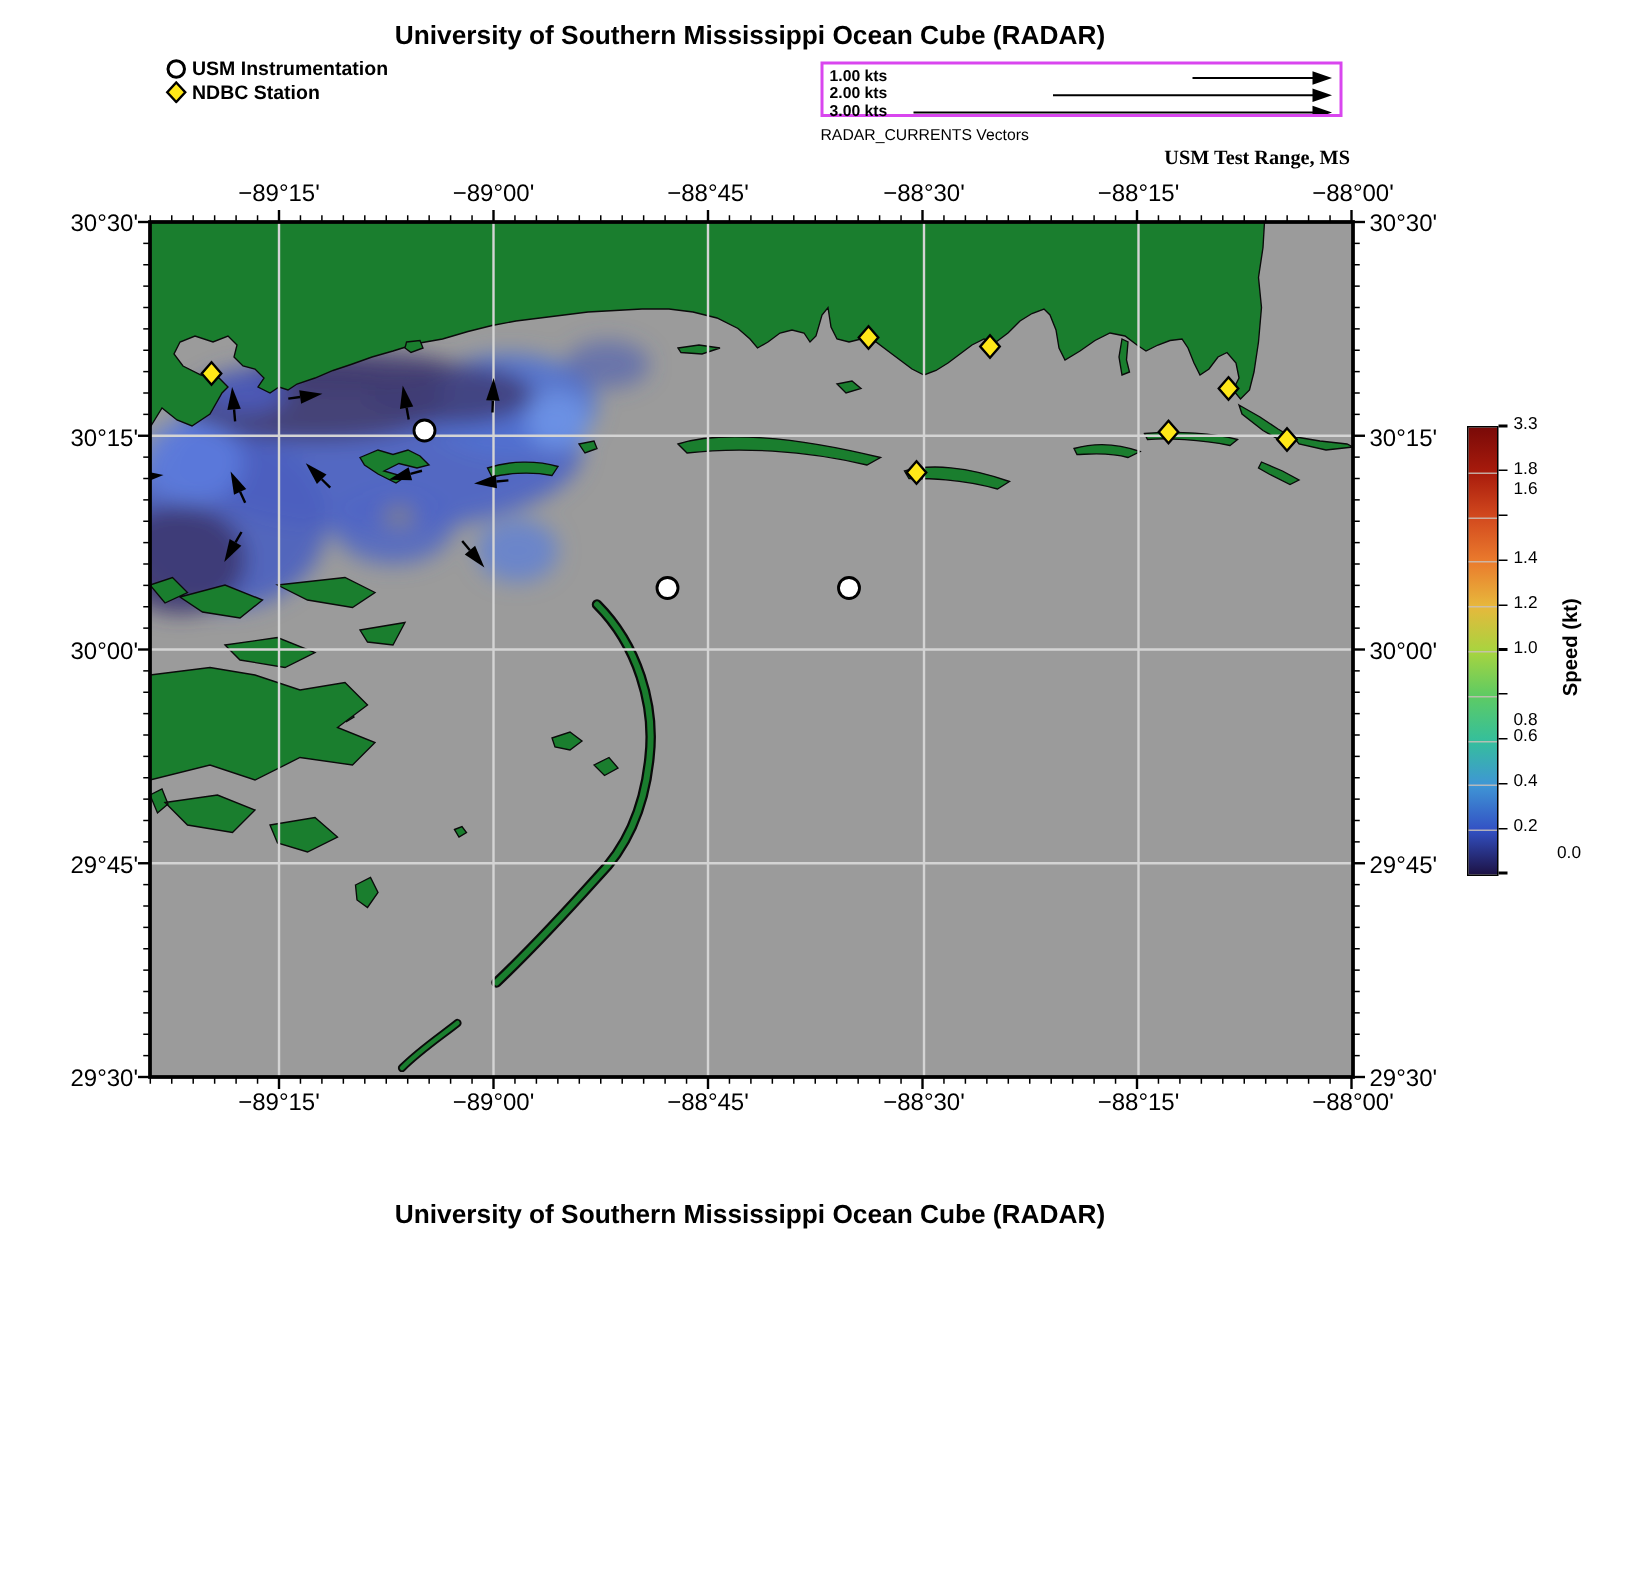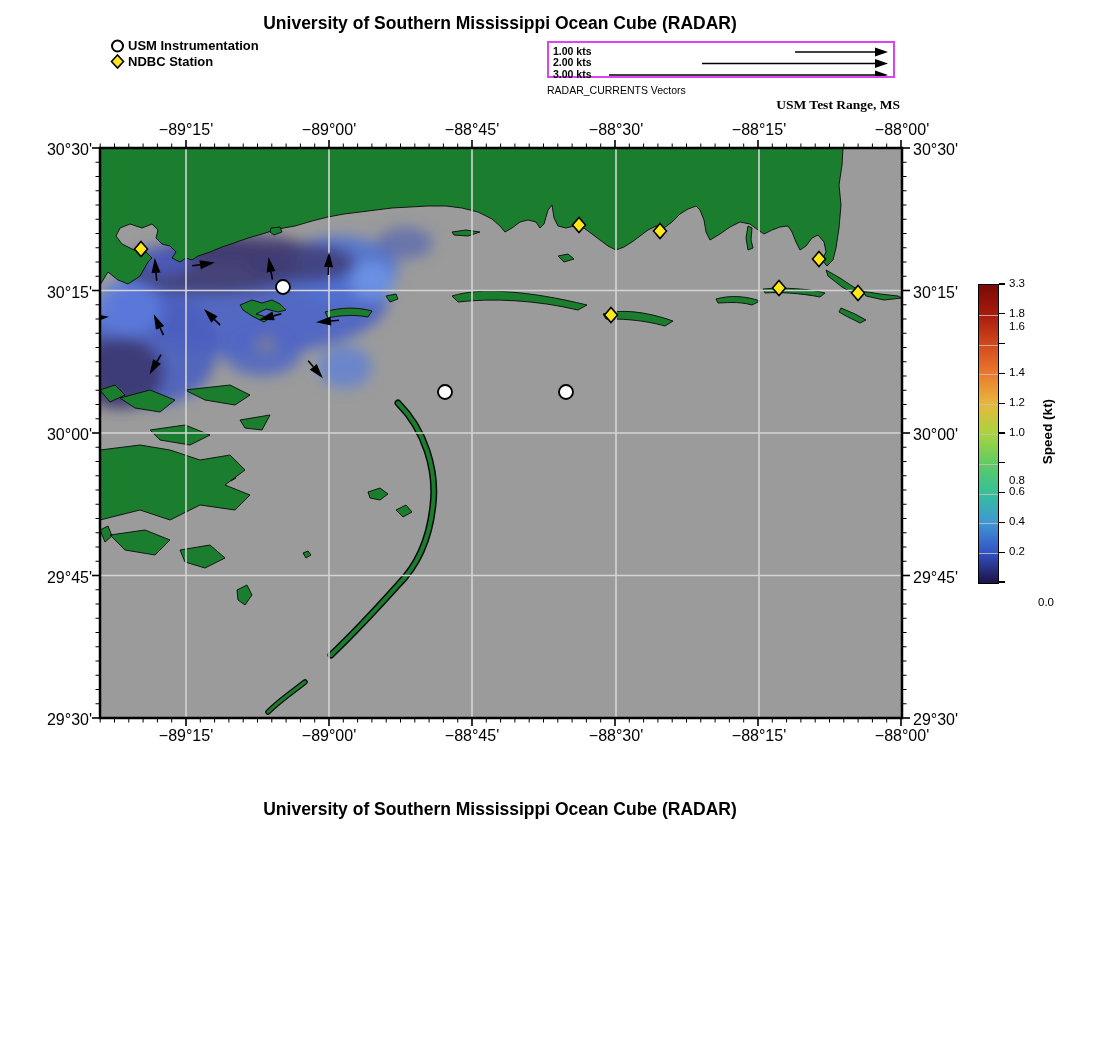--- a/index.html
+++ b/index.html
@@ -454,14 +454,14 @@
     <div class="cblab" style="top: 426px;">1.0</div>
     <div class="cbtick" style="top: 462.1px;"></div>
     <div class="cblab" style="top: 474px;">0.8</div>
     <div class="cbtick" style="top: 491.9px;"></div>
     <div class="cblab" style="top: 485px;">0.6</div>
     <div class="cbtick" style="top: 521.7px;"></div>
     <div class="cblab" style="top: 515.4px;">0.4</div>
     <div class="cbtick" style="top: 551.5px;"></div>
     <div class="cblab" style="top: 545.2px;">0.2</div>
     <div class="cbtick" style="top: 581.3px;"></div>
-    <div class="cblab" style="top: 596px; padding-left: 29px;">0.0</div>
+    <div class="cblab" style="top: 563px; padding-left: 29px;">0.0</div>
   </div>
 
 </body></html>

